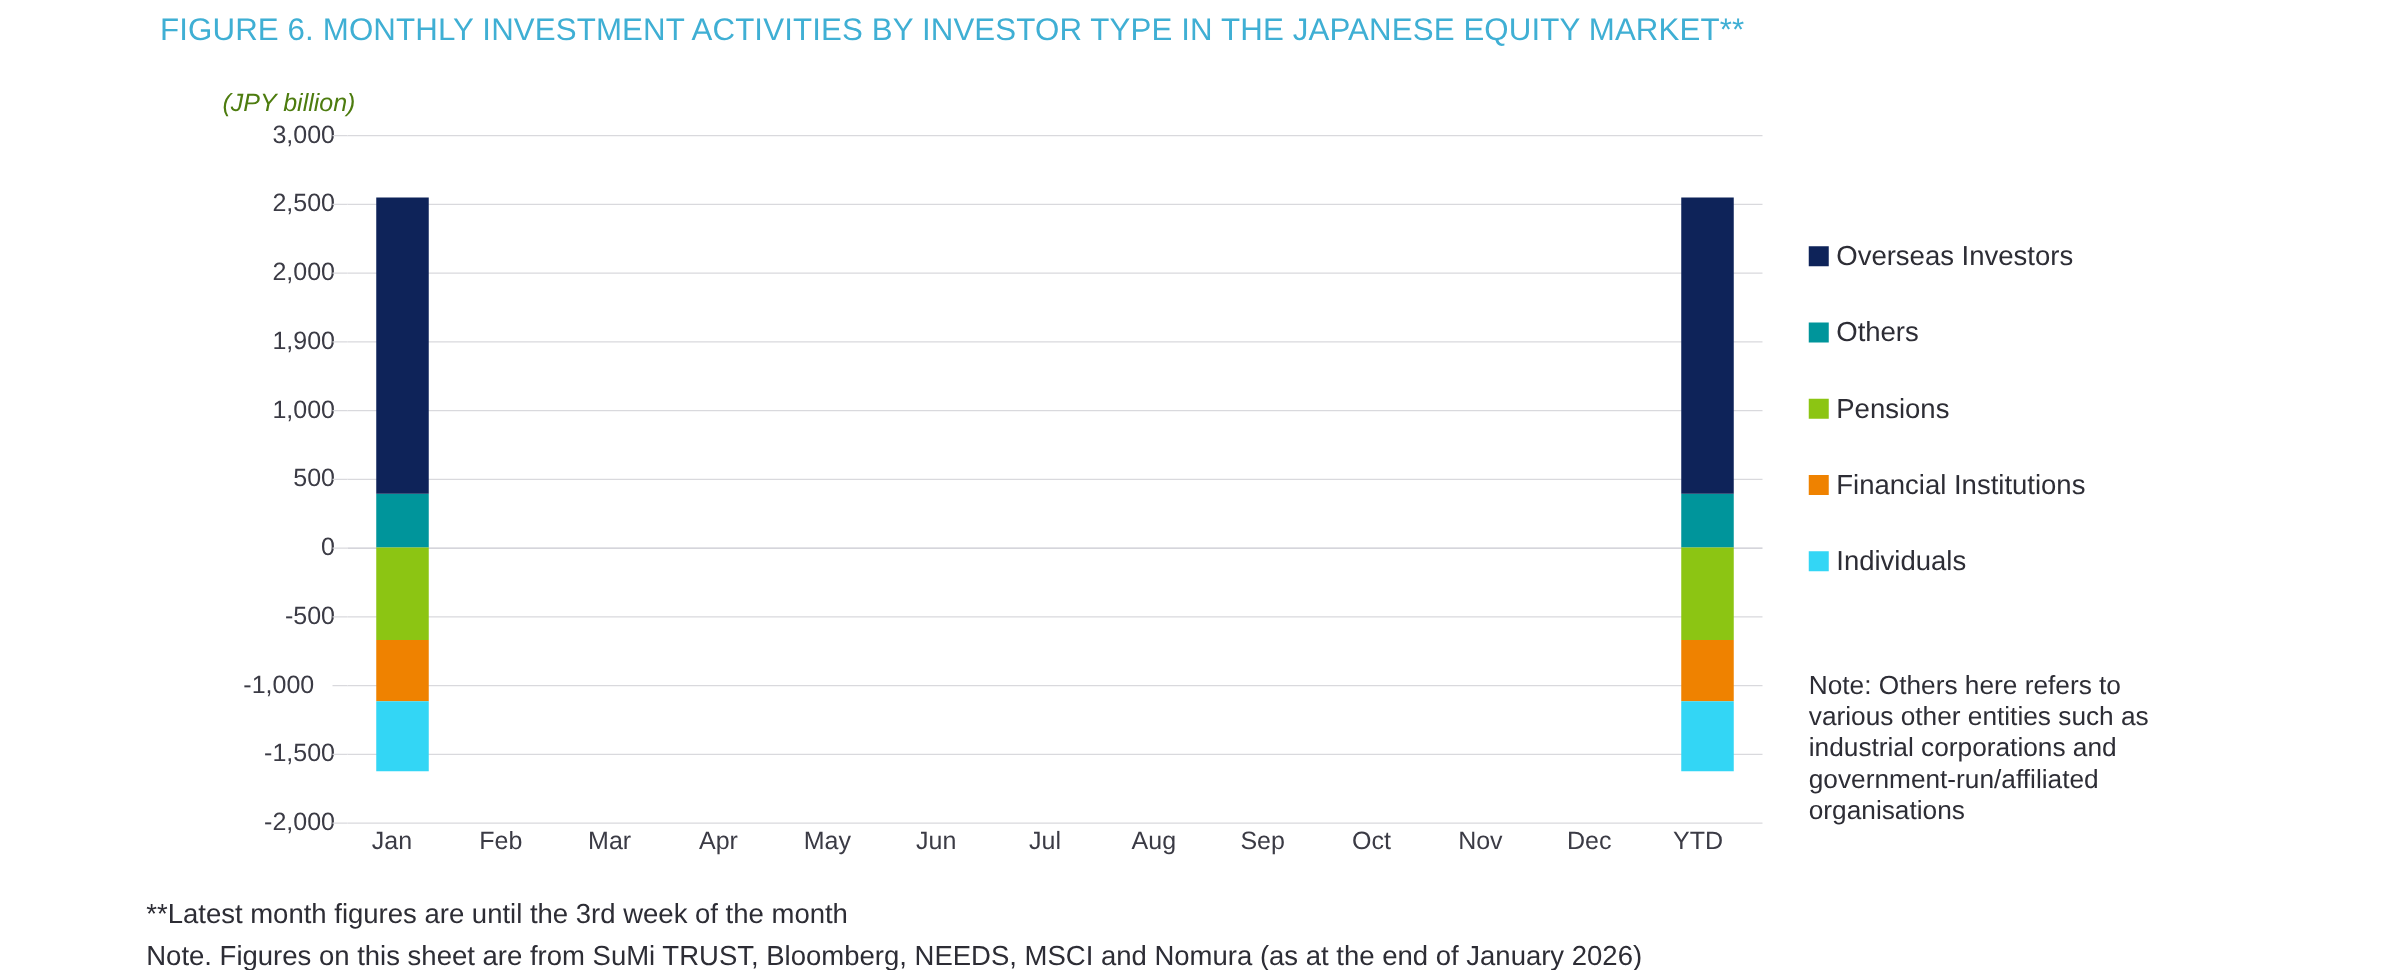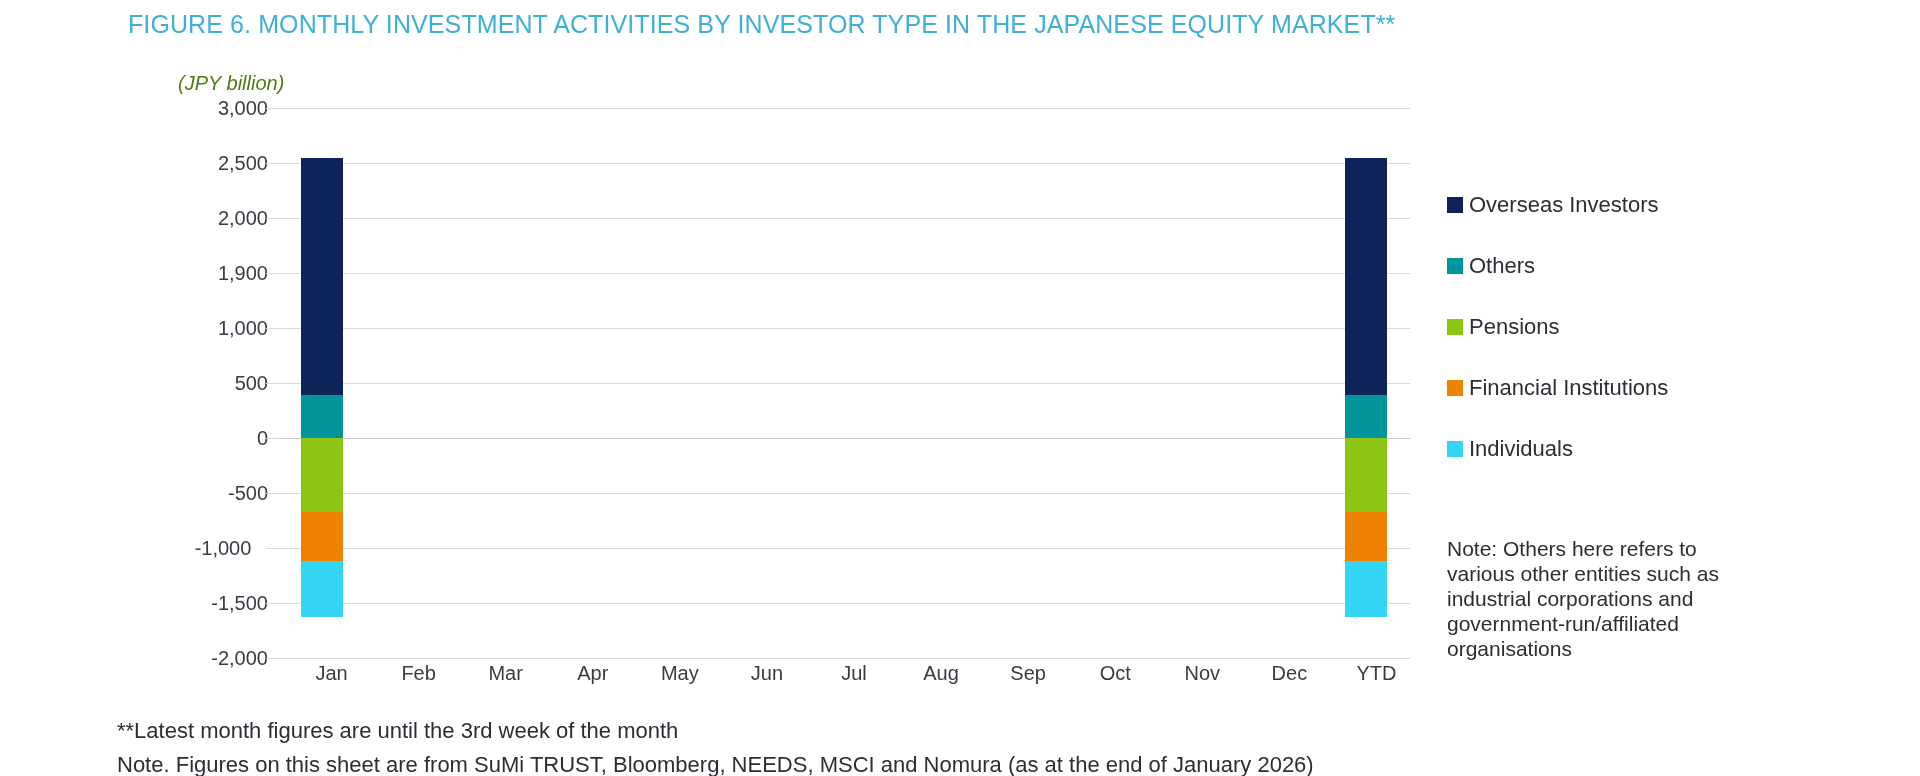--- a/index.html
+++ b/index.html
@@ -75,21 +75,21 @@
   
   .bar-col {
     position: absolute;
     top: 0; height: 550px;
   }
   .seg { position: absolute; left: 0; width: 100%; }
 
   
   #xlabels {
     position: absolute;
-    left: 288px; top: 662px;
+    left: 270px; top: 662px;
     width: 1132px; height: 34px;
   }
   .xtick-label {
     position: absolute;
     top: 0;
     font-size: 20px;
     color: #3b3b45;
     text-align: center;
     white-space: nowrap;
     transform: translateX(-50%);

